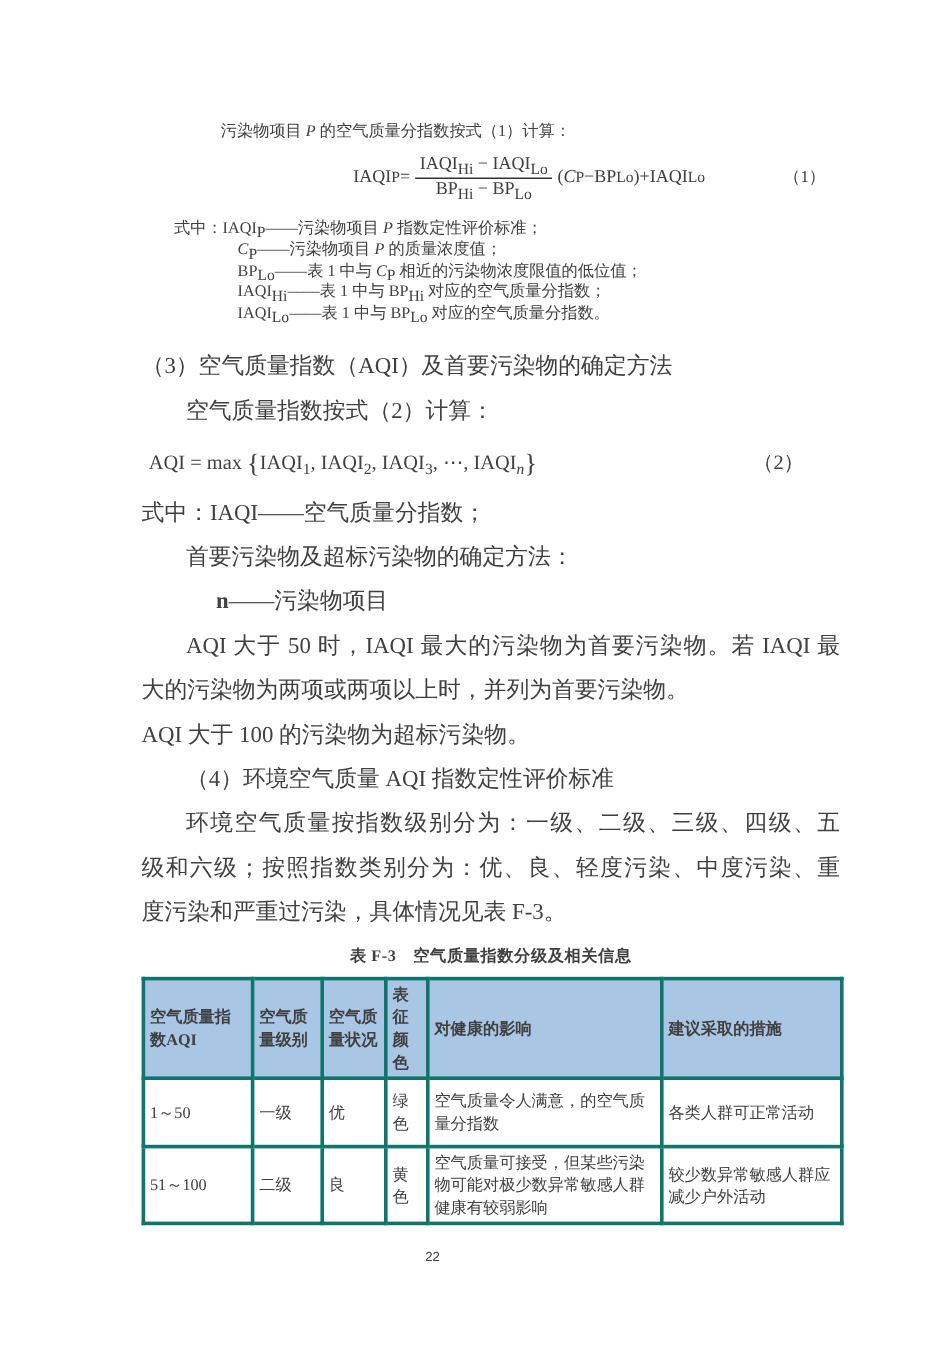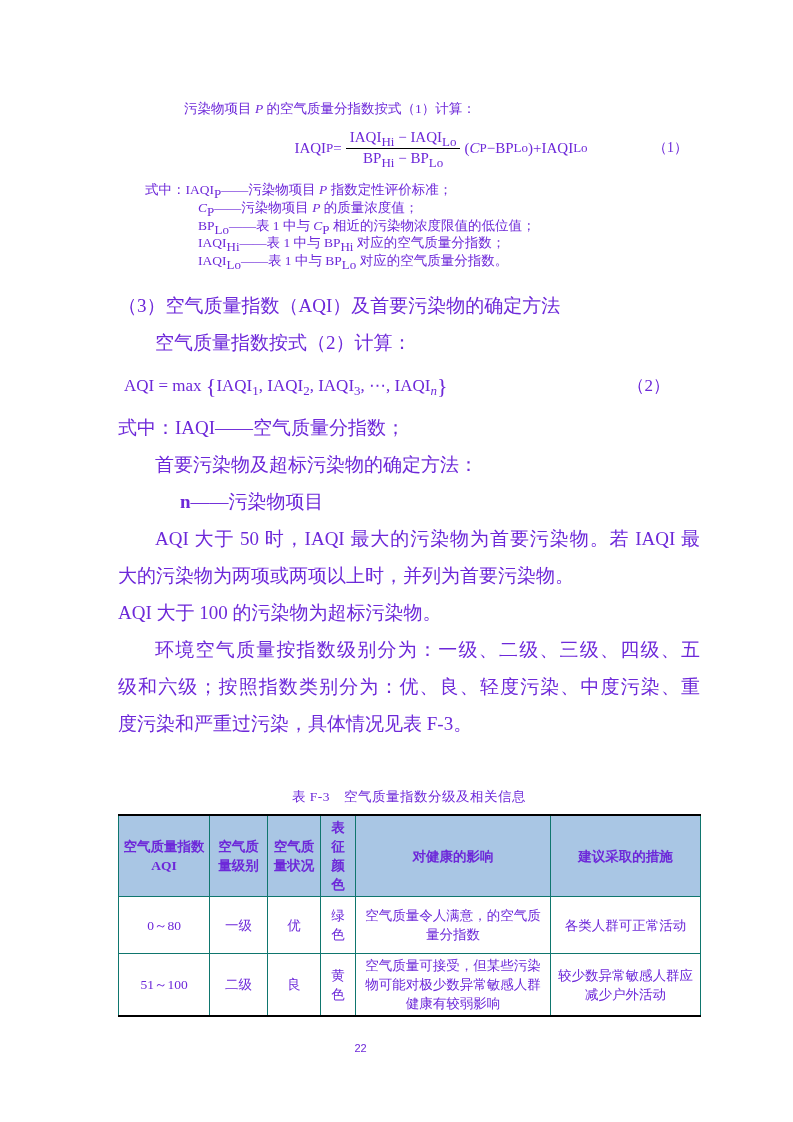--- a/index.html
+++ b/index.html
@@ -1,16 +1,16 @@
 <!DOCTYPE html>
 <html><head>
 <meta charset="utf-8">
 <style>
   html,body{margin:0;padding:0;background:#ffffff;}
-  .page{position:relative;width:721px;height:1122px;background:#ffffff;color:#6d28d9;
+  .page{position:relative;width:721px;height:1122px;background:#ffffff;color:#404040;
         font-family:"Liberation Serif","DejaVu Serif",serif;overflow:hidden;}
 
   
   .intro{position:absolute;left:184px;top:100px;font-size:13.5px;white-space:nowrap;}
   .it{font-style:italic;}
   .bold{font-weight:bold;}
 
   
   .f1{position:absolute;left:118px;top:122px;width:582px;height:52px;
       display:flex;align-items:center;justify-content:center;font-size:15px;}
@@ -31,25 +31,25 @@
   .just{white-space:normal;text-align:justify;text-align-last:justify;}
   .indent{padding-left:37px;}
   .n-line{padding-left:62px;}
   .f2line{position:relative;height:48px;display:flex;align-items:center;font-size:17px;white-space:nowrap;}
   .f2-body{padding-left:6px;}
   .brace{font-size:22px;vertical-align:-2px;}
   .ftag2{position:absolute;right:30px;top:50%;transform:translateY(-50%);font-size:17px;}
 
   
   .tcap{position:absolute;left:118px;top:788px;width:582px;text-align:center;
-        font-size:13.5px;letter-spacing:.5px;}
+        font-size:13.5px;letter-spacing:.5px;font-weight:bold;}
   table.aqit{position:absolute;left:118px;top:814px;width:582px;border-collapse:collapse;
         table-layout:fixed;font-size:13.5px;}
   table.aqit{border-top:2.5px solid #000;border-bottom:2.5px solid #000;}
-  .aqit th,.aqit td{border:1px solid #0f766e;text-align:center;vertical-align:middle;
+  .aqit th,.aqit td{border:3px solid #0f766e;text-align:left;vertical-align:middle;
         padding:2px 4px;line-height:19px;}
   .aqit th{font-weight:bold;}
   .hrow{height:54px;} .r1{height:57px;} .r2{height:62px;}
 
   .pageno{position:absolute;left:0;right:0;top:1042px;text-align:center;
         font-size:11px;font-family:"Liberation Sans","DejaVu Sans",sans-serif;}
 </style>
 </head>
 <body>
 
@@ -94,20 +94,21 @@
     <div class="f2line">
       <span class="f2-body"><span>AQI = max </span><span class="brace">{</span><span>IAQI</span><sub>1</sub><span>, </span><span>IAQI</span><sub>2</sub><span>, </span><span>IAQI</span><sub>3</sub><span>, </span><span>⋯</span><span>, </span><span>IAQI</span><sub class="it">n</sub><span class="brace">}</span></span>
       <span class="ftag2">（2）</span>
     </div>
     <div class="line">式中：IAQI——空气质量分指数；</div>
     <div class="line indent">首要污染物及超标污染物的确定方法：</div>
     <div class="line n-line"><span class="bold">n</span><span>——污染物项目</span></div>
     <div class="just indent">AQI 大于 50 时，IAQI 最大的污染物为首要污染物。若 IAQI 最</div>
     <div class="line">大的污染物为两项或两项以上时，并列为首要污染物。</div>
     <div class="line">AQI 大于 100 的污染物为超标污染物。</div>
+    <div class="line indent">（4）环境空气质量 AQI 指数定性评价标准</div>
     <div class="just indent">环境空气质量按指数级别分为：一级、二级、三级、四级、五</div>
     <div class="just">级和六级；按照指数类别分为：优、良、轻度污染、中度污染、重</div>
     <div class="line">度污染和严重过污染，具体情况见表 F-3。</div>
   </div>
 
   <div class="tcap">表 F-3　空气质量指数分级及相关信息</div>
 
   <table class="aqit">
     <colgroup>
       <col style="width:91px">
@@ -120,21 +121,21 @@
     <tbody>
         <tr class="hrow">
       <th style="background-color: rgb(169, 198, 228);">空气质量指数AQI</th>
       <th style="background-color: rgb(169, 198, 228);">空气质量级别</th>
       <th style="background-color: rgb(169, 198, 228);">空气质量状况</th>
       <th style="background-color: rgb(169, 198, 228);">表征颜色</th>
       <th style="background-color: rgb(169, 198, 228);">对健康的影响</th>
       <th style="background-color: rgb(169, 198, 228);">建议采取的措施</th>
     </tr>
     <tr class="r1">
-      <td>0～80</td>
+      <td>1～50</td>
       <td>一级</td>
       <td>优</td>
       <td>绿色</td>
       <td>空气质量令人满意，的空气质量分指数</td>
       <td>各类人群可正常活动</td>
     </tr>
     <tr class="r2">
       <td>51～100</td>
       <td>二级</td>
       <td>良</td>

